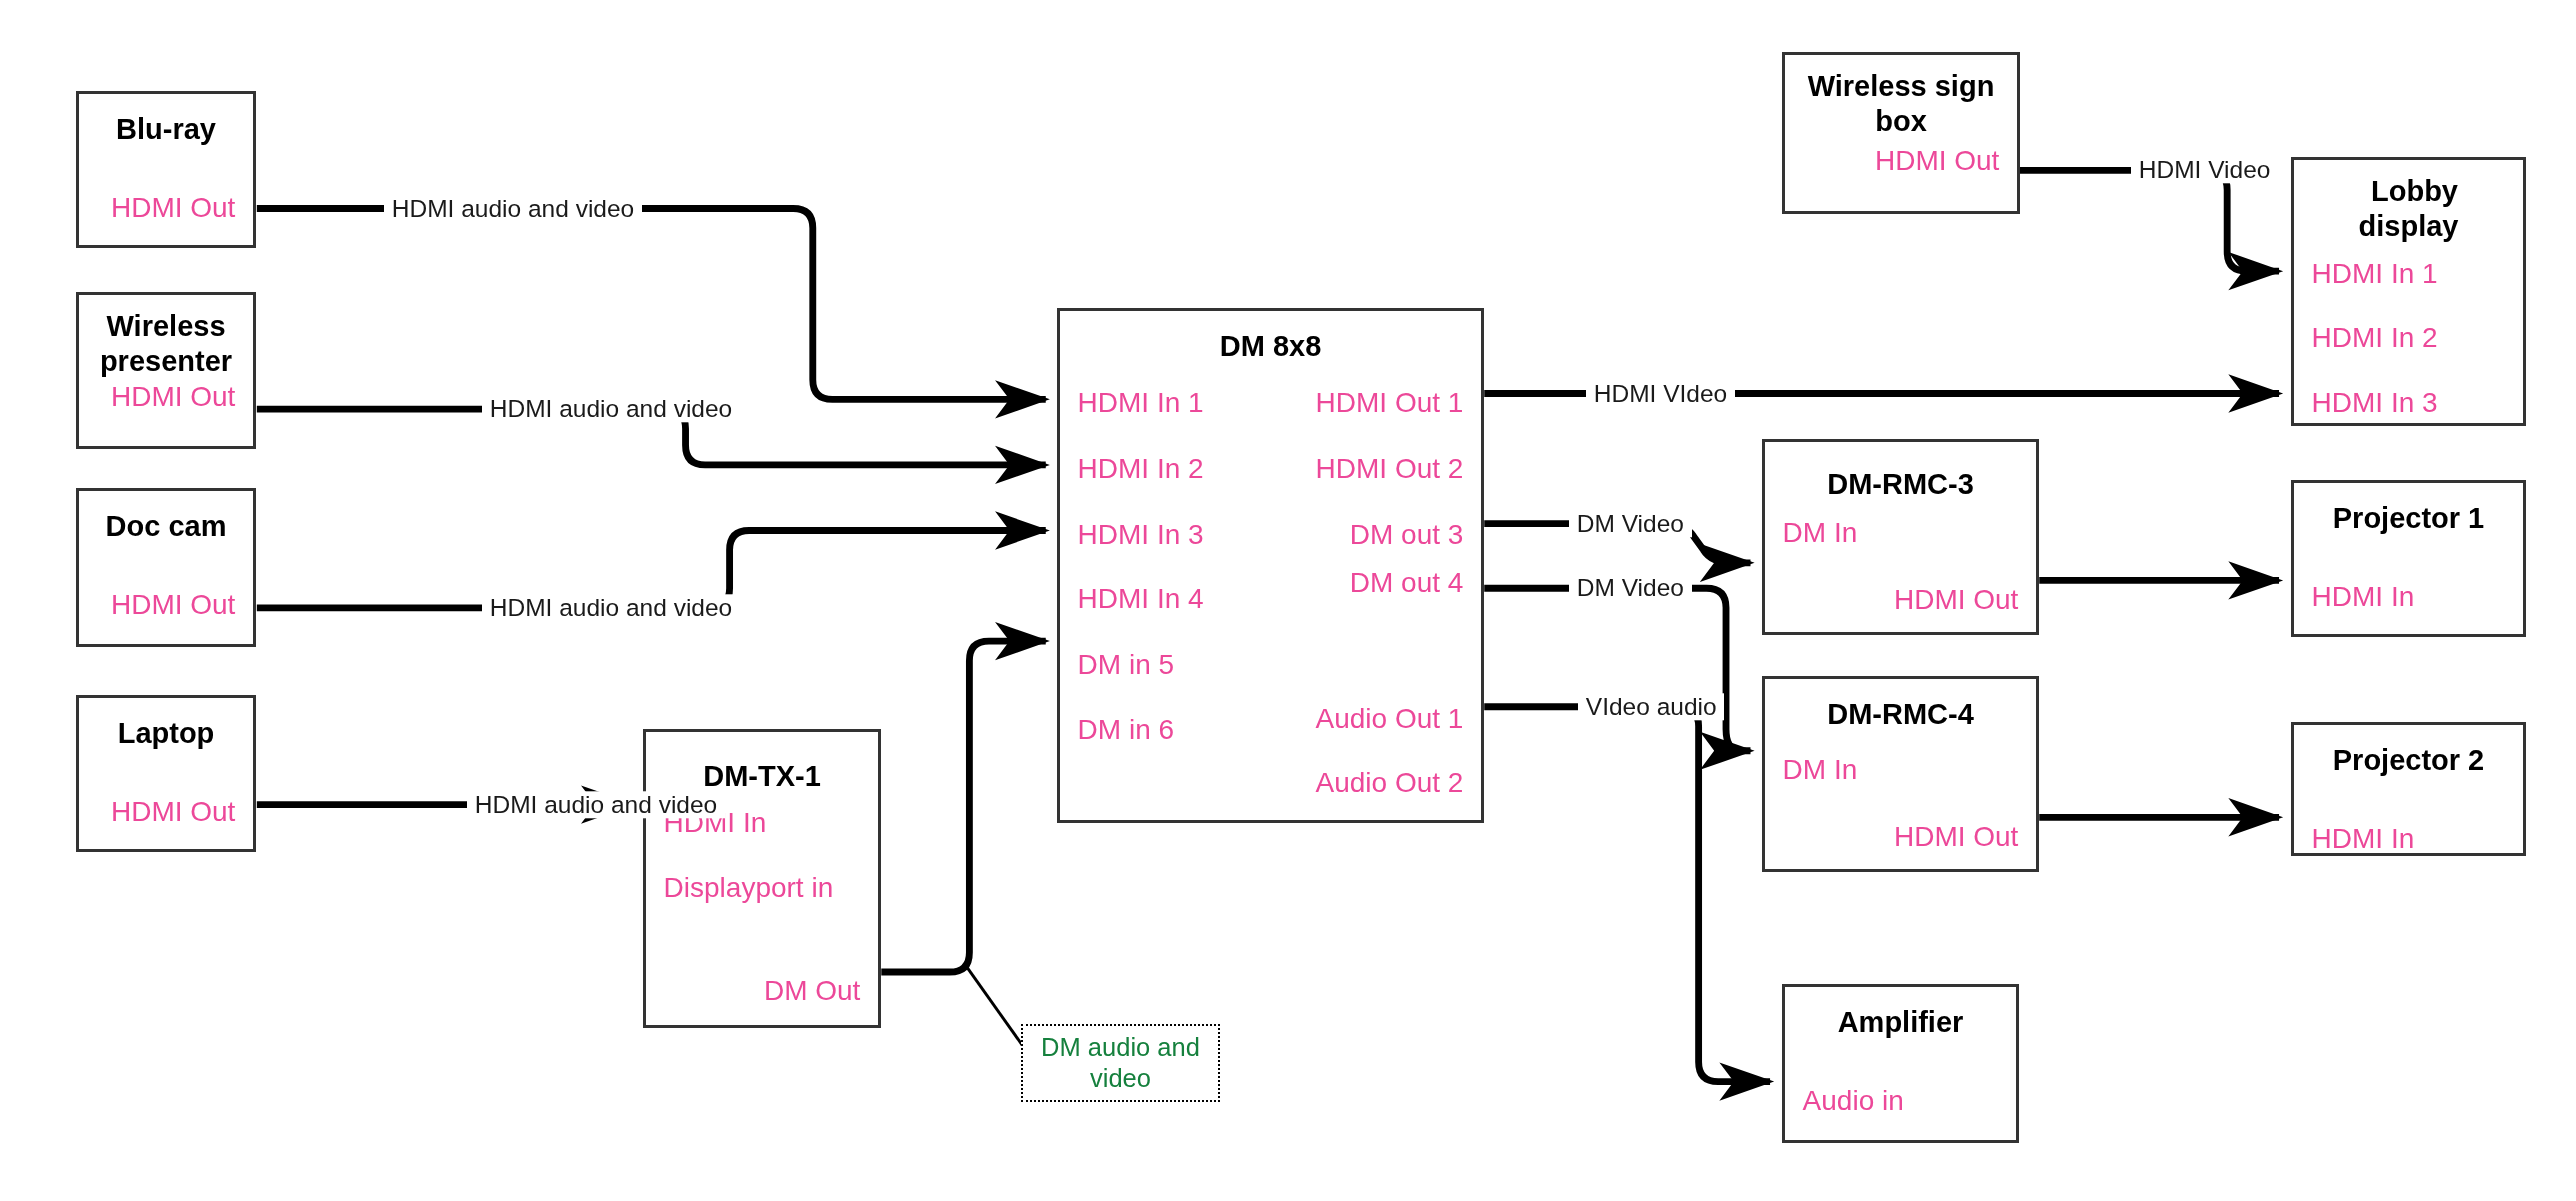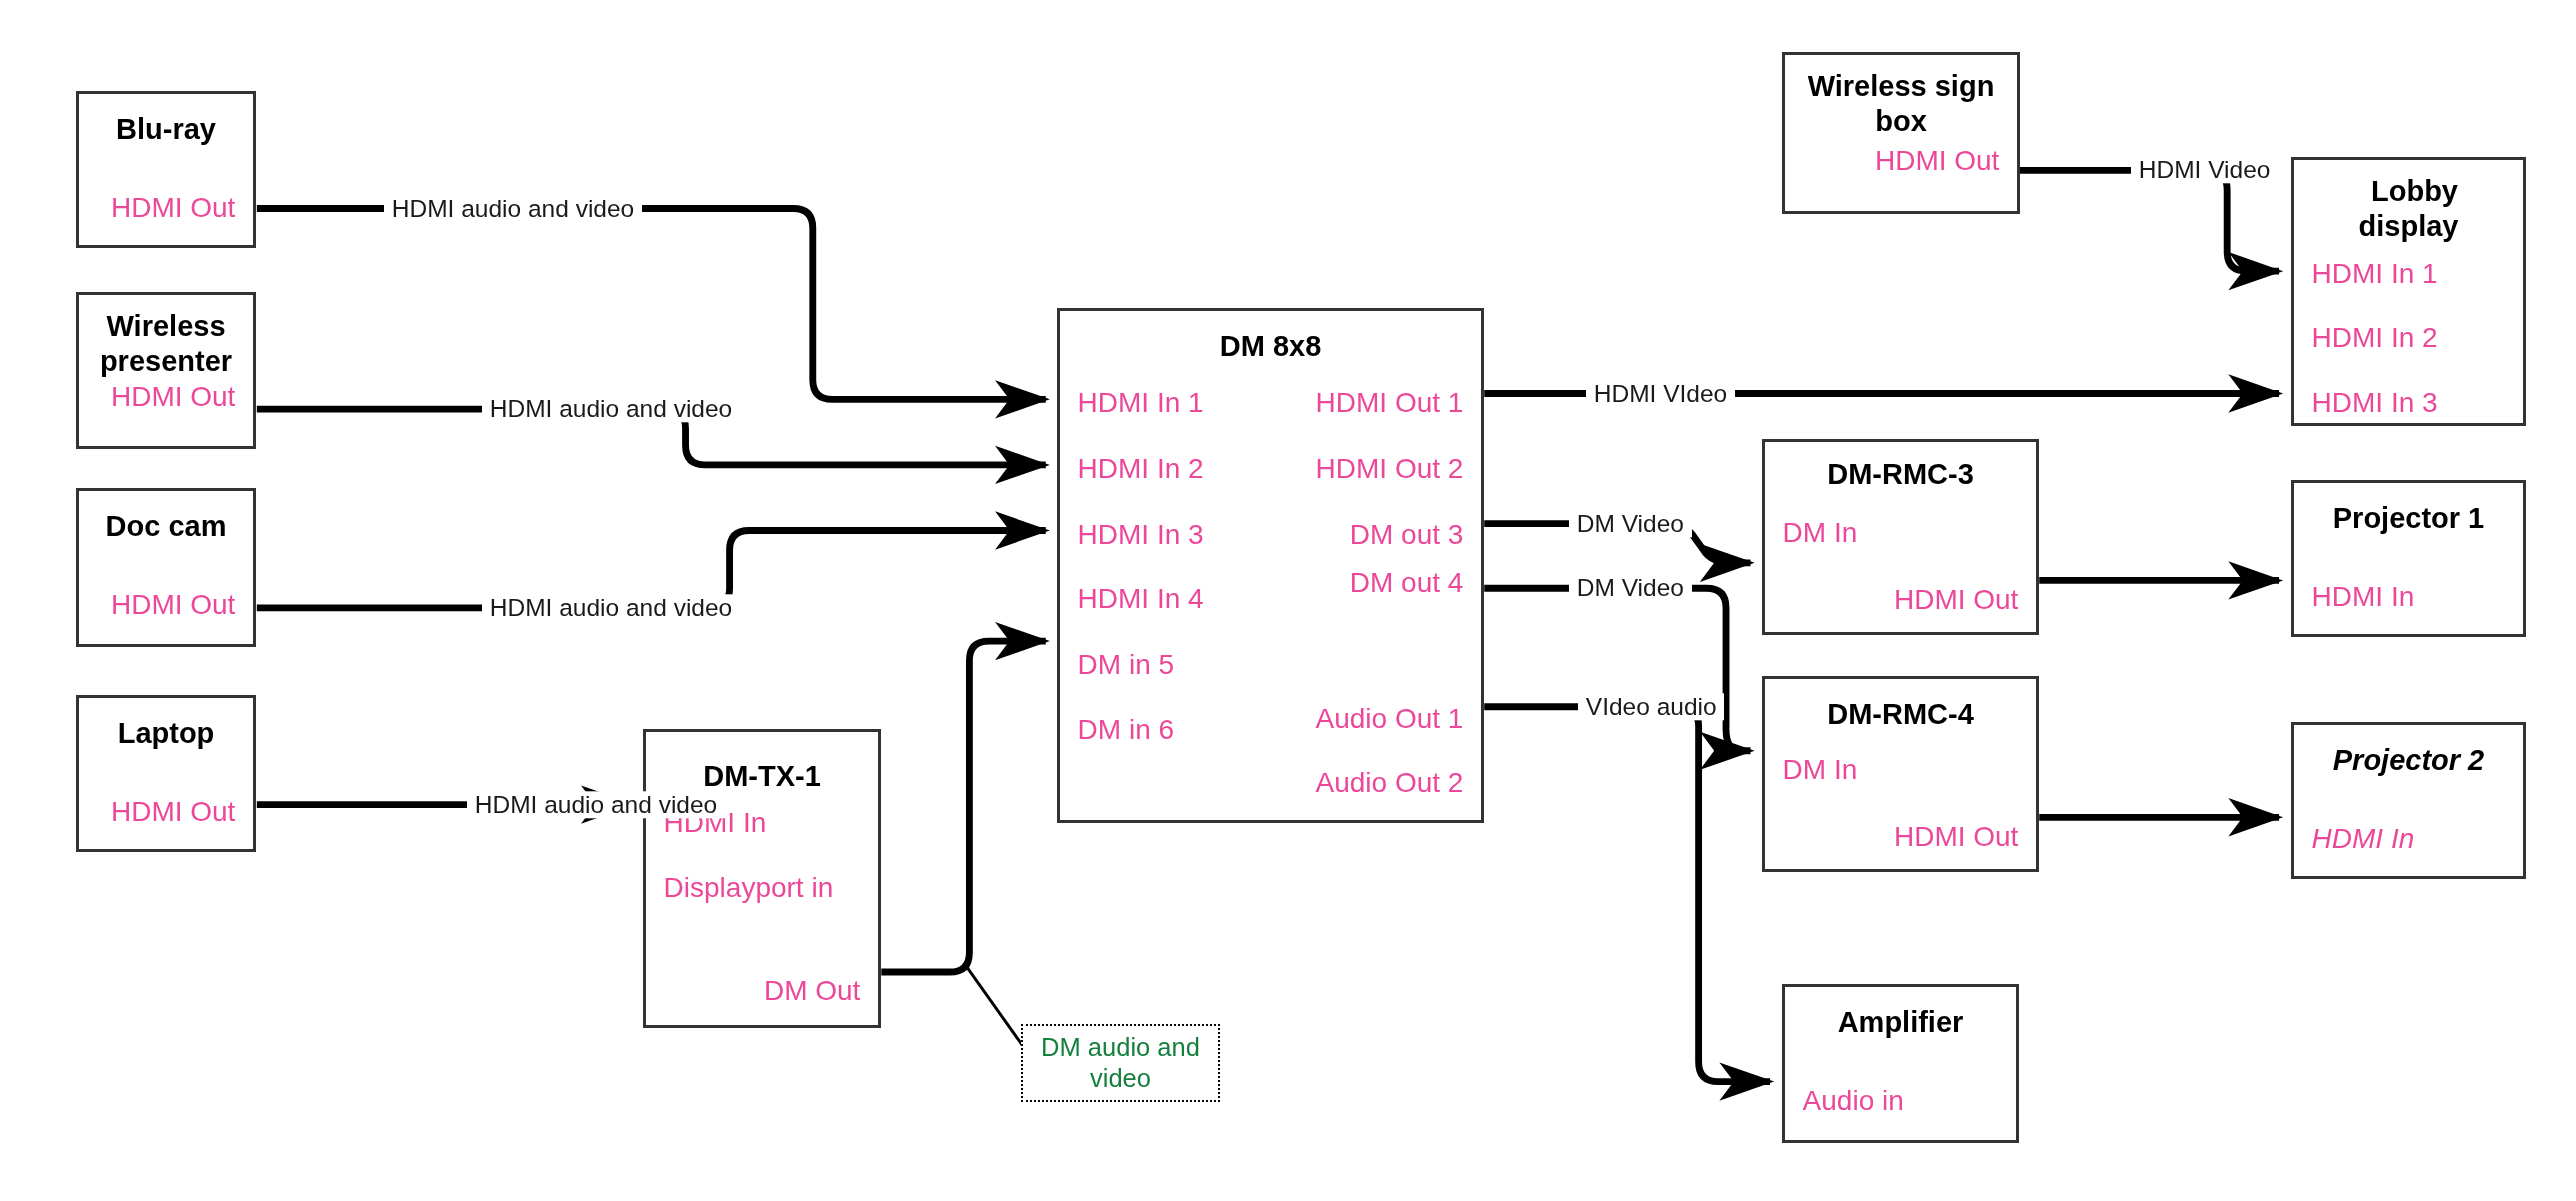--- a/index.html
+++ b/index.html
@@ -172,37 +172,37 @@
 
   <div class="node" style="left:2291px; top:157px; width:235px; height:269px;">
     <div class="node-title" style="top:13.7px;padding-left:12px;">Lobby</div>
     <div class="node-title" style="top:49px;">display</div>
     <div class="port left" style="top:98px;">HDMI In 1</div>
     <div class="port left" style="top:162px;">HDMI In 2</div>
     <div class="port left" style="top:227px;">HDMI In 3</div>
   </div>
 
   <div class="node" style="left:1762px; top:439px; width:277px; height:196px;">
-    <div class="node-title" style="top:15px;">DM-RMC-3</div>
+    <div class="node-title" style="top:25px;">DM-RMC-3</div>
     <div class="port left" style="top:75px;">DM In</div>
     <div class="port right" style="top:142px;">HDMI Out</div>
   </div>
 
   <div class="node" style="left:1762px; top:676px; width:277px; height:196px;">
     <div class="node-title" style="top:17.6px;">DM-RMC-4</div>
     <div class="port left" style="top:75px;">DM In</div>
     <div class="port right" style="top:142px;">HDMI Out</div>
   </div>
 
   <div class="node" style="left:2291px; top:480px; width:235px; height:157px;">
     <div class="node-title" style="top:17.6px;">Projector 1</div>
     <div class="port left" style="top:98px;">HDMI In</div>
   </div>
 
-  <div class="node" style="left:2291px; top:722px; width:235px; height:157px;font-style:italic;">
+  <div class="node" style="left:2291px; top:722px; width:235px; height:134px;">
     <div class="node-title" style="top:17.6px;">Projector 2</div>
     <div class="port left" style="top:98px;">HDMI In</div>
   </div>
 
   <div class="node" style="left:1782px; top:984px; width:237px; height:159px;">
     <div class="node-title" style="top:17.6px;">Amplifier</div>
     <div class="port left" style="top:98px;">Audio in</div>
   </div>
 
   <div class="wire-label" style="left:384px; top:209px;">HDMI audio and video</div>

